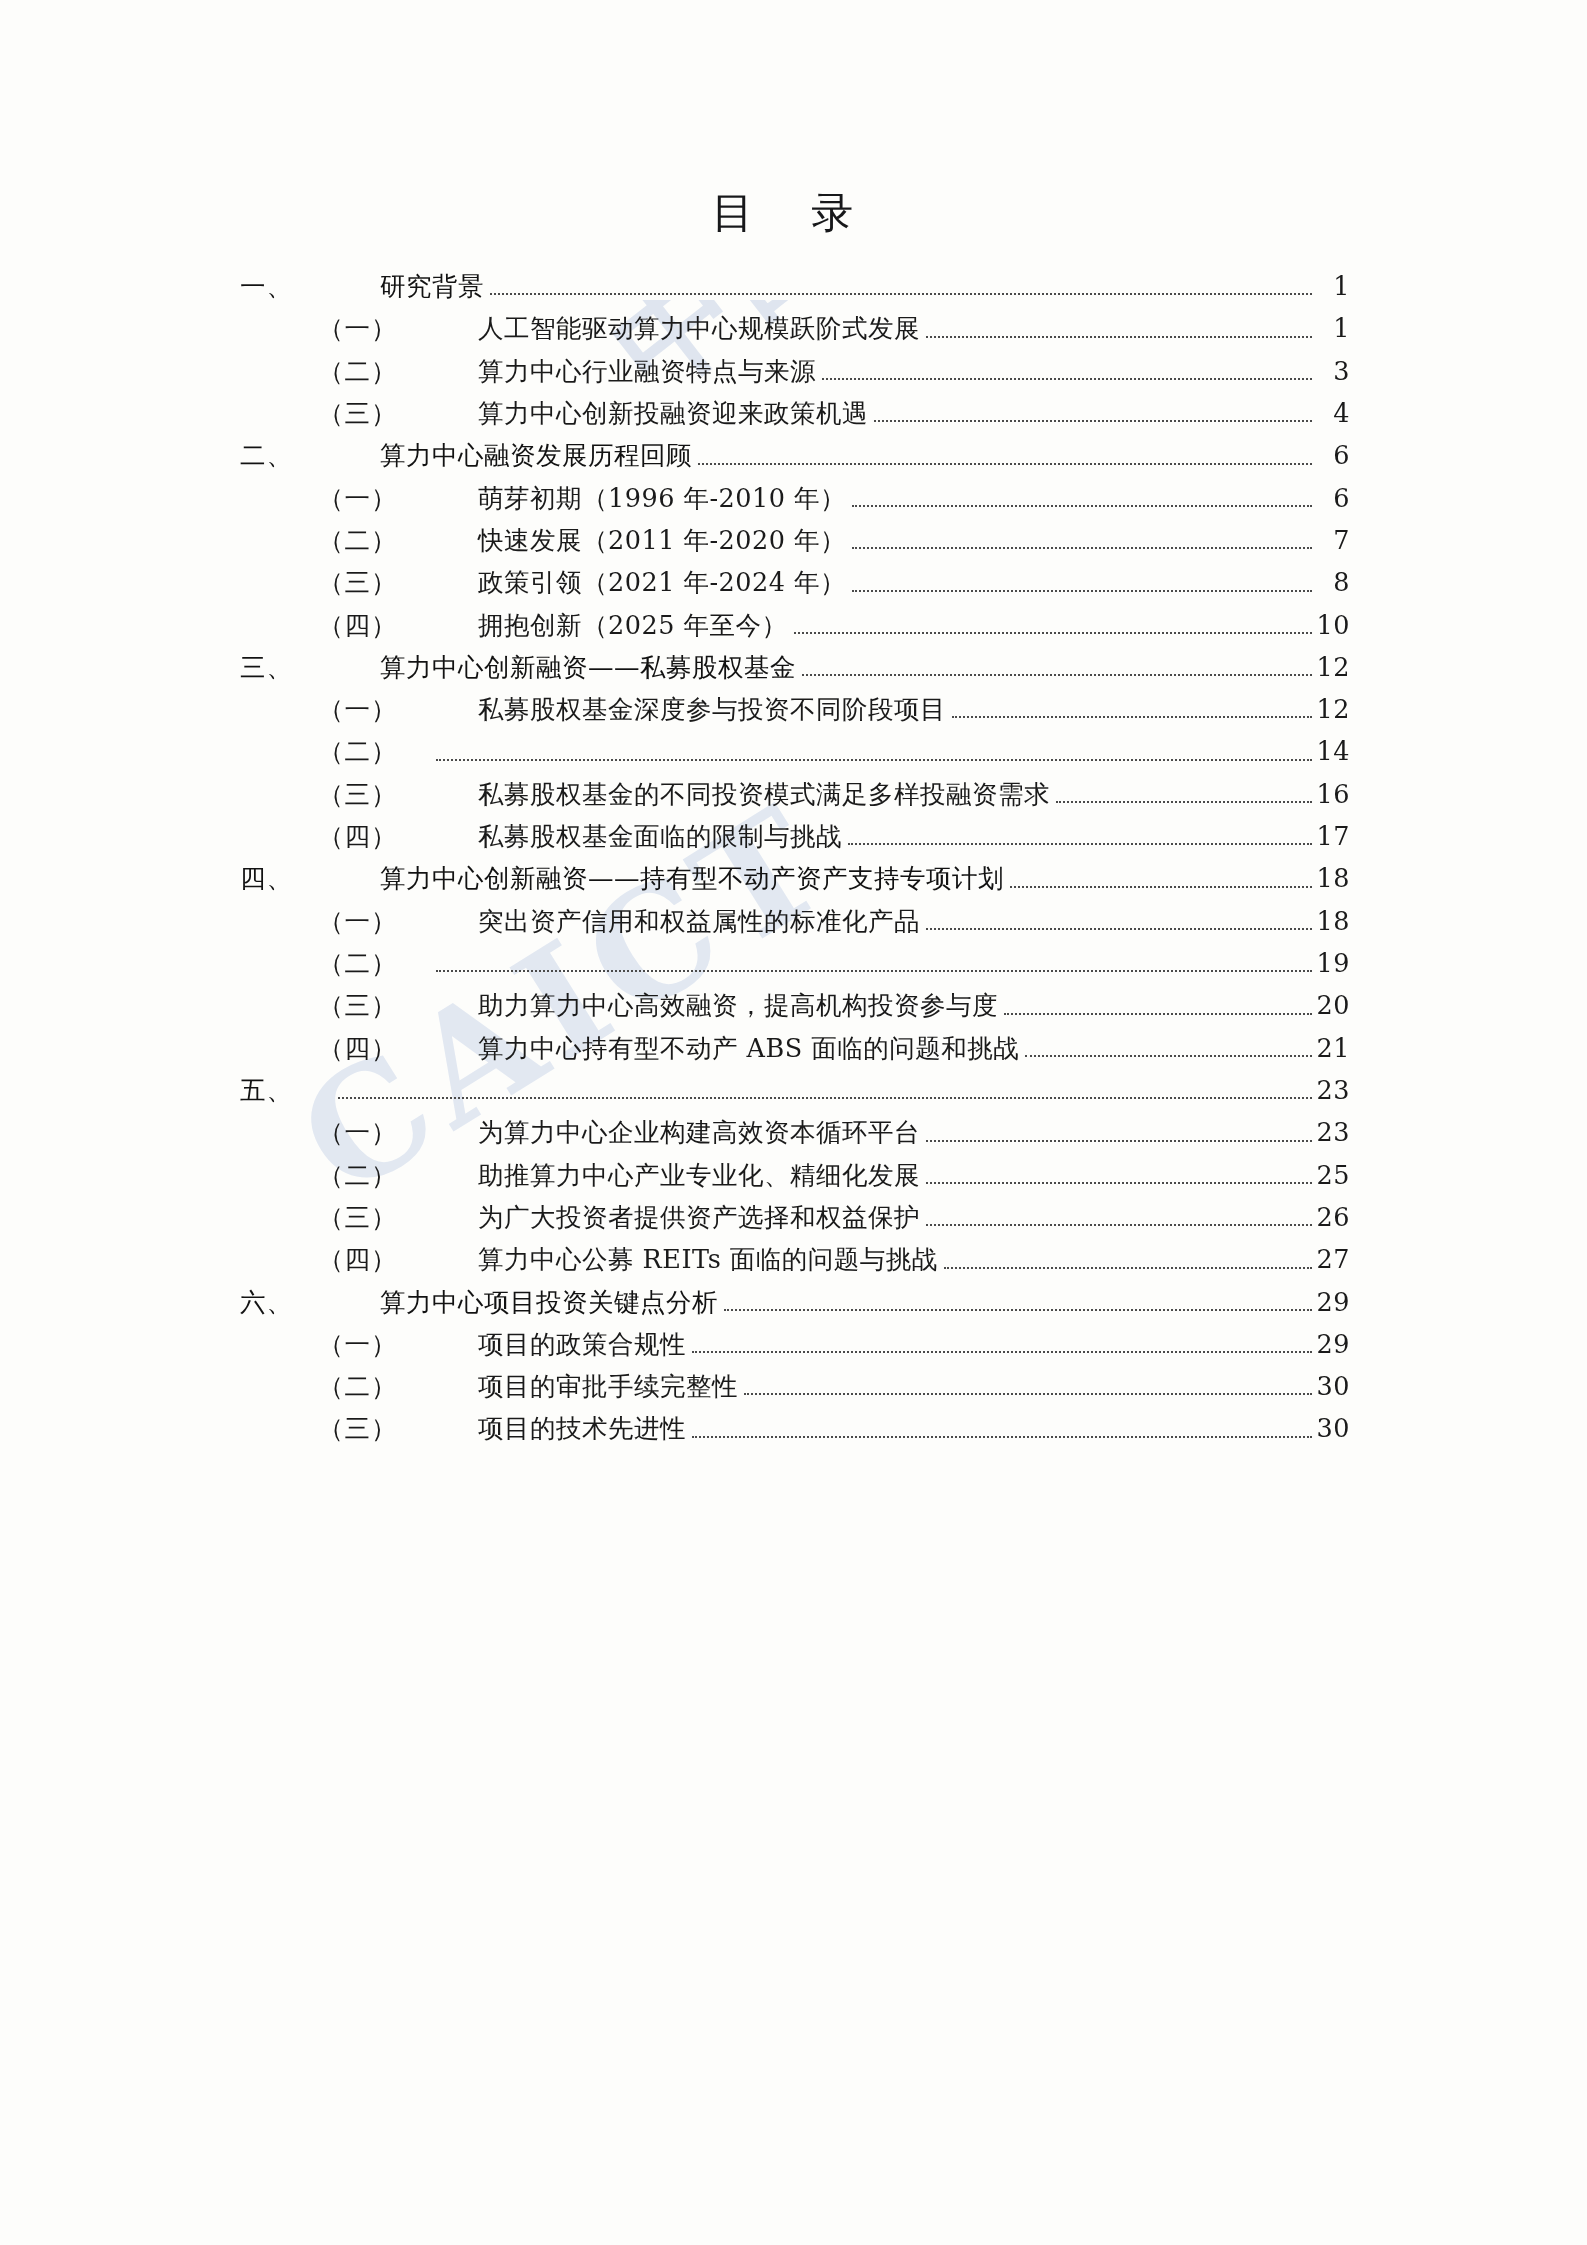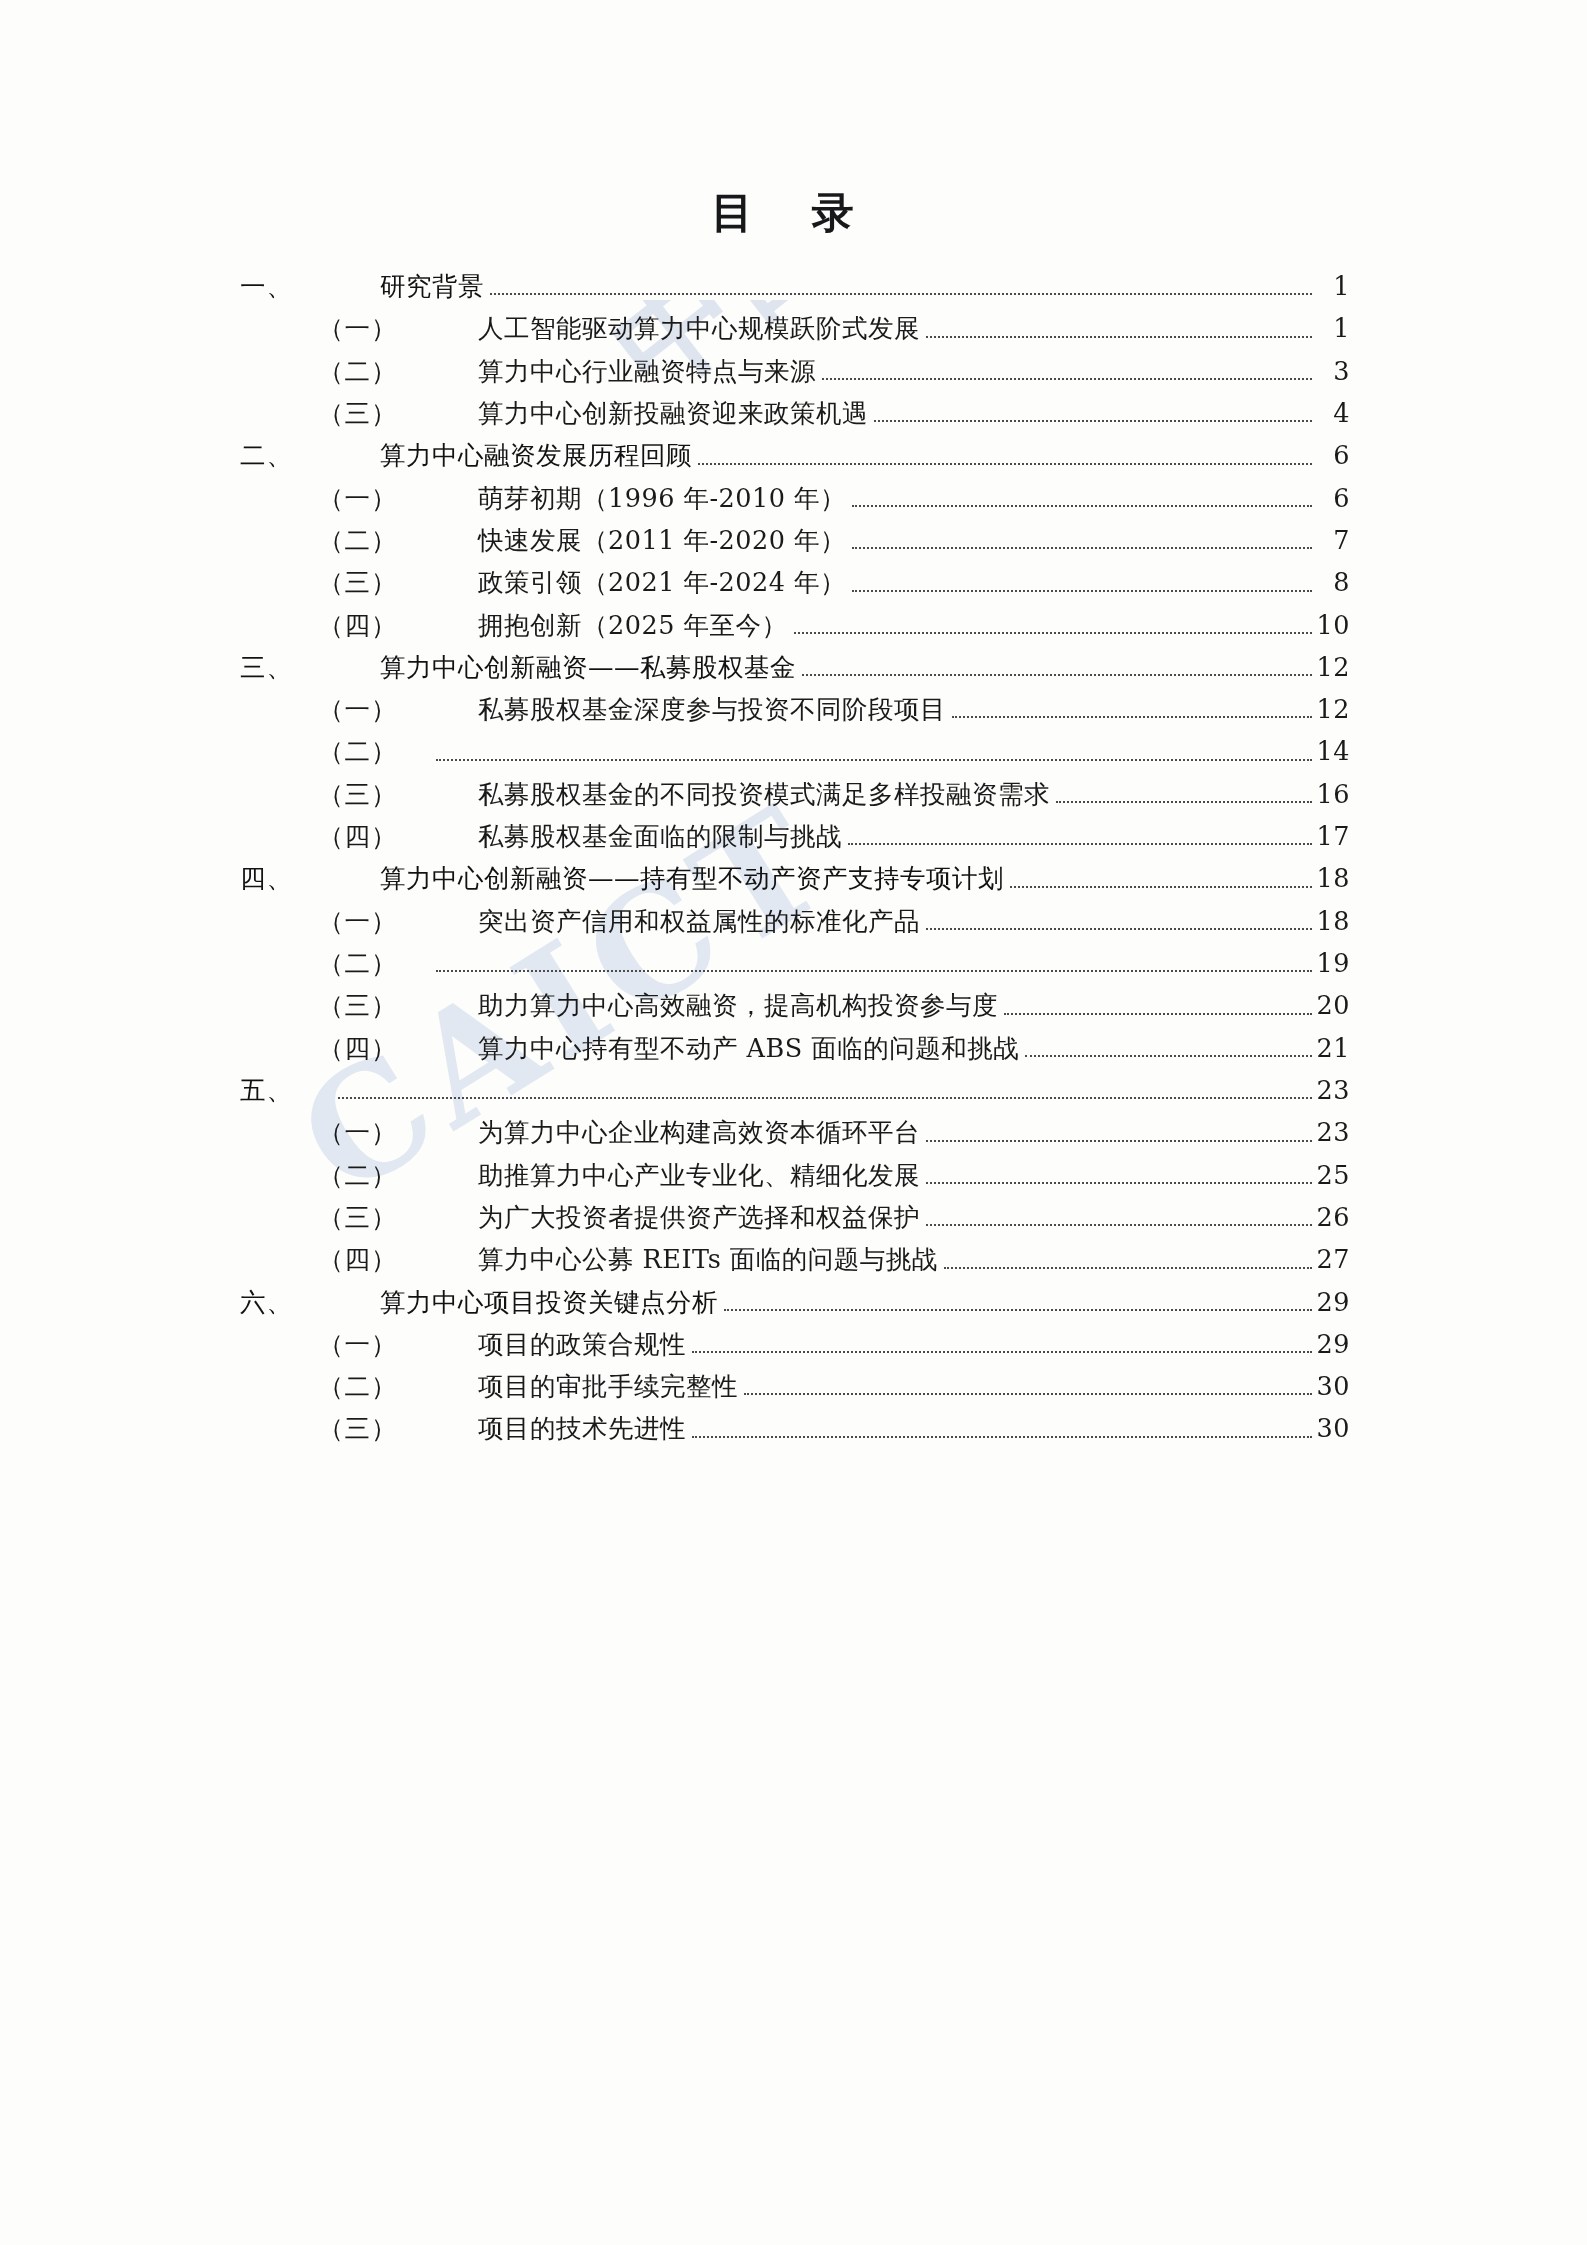--- a/index.html
+++ b/index.html
@@ -66,21 +66,21 @@
     height: 2245px;
   }
 
   .doc-title {
     position: absolute;
     left: 0;
     top: 185px;
     width: 1587px;
     text-align: center;
     font-size: 42px;
-    font-weight: 700;
+    font-weight: 400;
     letter-spacing: 22px;
     color: #17181a;
     font-family: "DejaVu Sans", "Liberation Sans", sans-serif;
   }
 
   .toc {
     position: absolute;
     left: 240px;
     top: 272px;
     width: 1110px;

